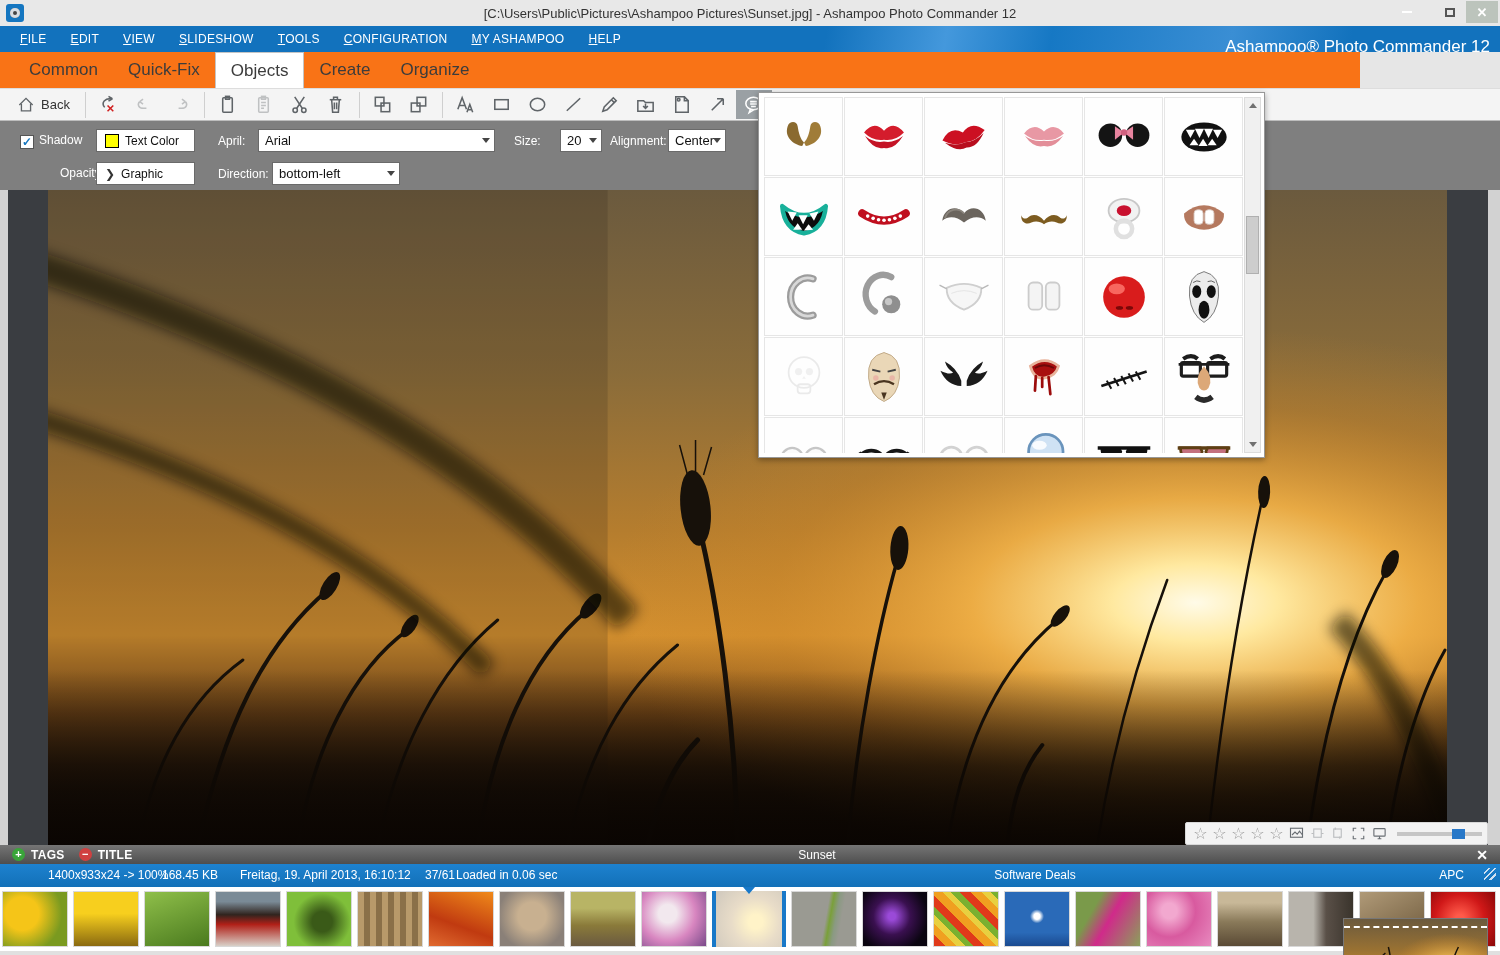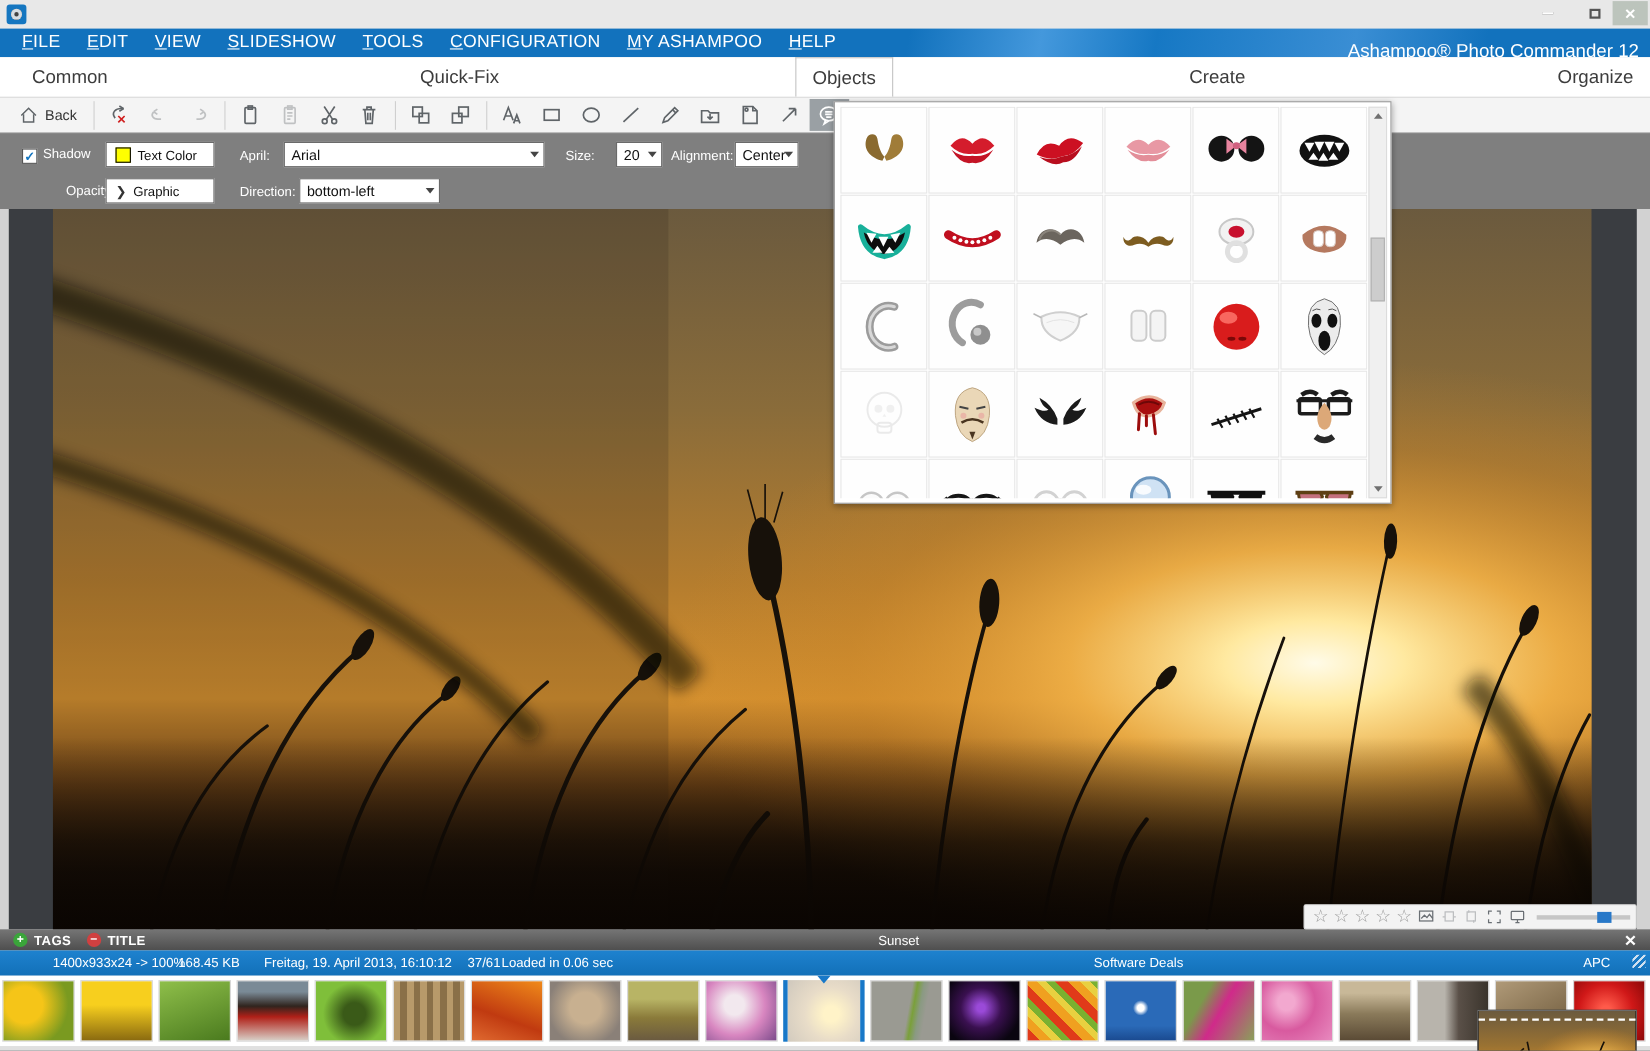--- a/index.html
+++ b/index.html
@@ -15,26 +15,26 @@
   .winbtn { width:32px; height:22px; display:flex; align-items:center; justify-content:center; color:#555; font-size:12px; }
   .winbtn .dash { width:10px; height:2px; background:#555; }
   .winbtn .box { width:10px; height:9px; border:2px solid #555; }
   .winbtn.close { background:#bcc4bc; color:#fff; font-size:13px; font-weight:bold; }
 
   
   .menubar { position:absolute; left:0; top:26px; width:1500px; height:26px;
     background:linear-gradient(100deg,#1272bd 55%,#4498dc 63%,#1678c4 70%,#3a8ed4 82%,#1272bd 90%);
     display:flex; align-items:center; }
   .menu-items { display:flex; gap:24px; padding-left:20px; }
-  .menu-item { display:inline-block; color:#fff; font-size:16px; letter-spacing:.3px; cursor:default; }
+  .menu-item { display:inline-block; color:#fff; font-size:12px; letter-spacing:.3px; cursor:default; }
   .menu-item::first-letter { text-decoration:underline; }
   .brand { position:absolute; right:10px; top:0; height:42px; display:flex; align-items:center; color:#fff; font-size:17px; }
 
   
-  .tabbar { position:absolute; left:0; top:52px; width:1500px; height:36px; background:#ffffff; display:flex; align-items:stretch; padding-left:14px;justify-content:space-between; }
+  .tabbar { position:absolute; left:0; top:52px; width:1360px; height:36px; background:#f97316; display:flex; align-items:stretch; padding-left:14px; }
   .tab { display:flex; align-items:center; padding:0 15px; font-size:17px; color:#3c3c3c; }
   .tab.active { background:#fff; border:1px solid #c4c4c4; border-bottom:none; }
 
   
   .toolbar { position:absolute; left:0; top:88px; width:1500px; height:33px; background:#f4f4f4; border-top:1px solid #ddd; border-bottom:1px solid #bdbdbd; display:flex; align-items:center; padding-left:6px; }
   .tbtn { width:36px; height:29px; display:flex; align-items:center; justify-content:center; }
   .tbtn svg { width:23px; height:23px; stroke:#5f6468; stroke-width:1.6; fill:none; }
   .tbtn.grayed { opacity:.35; }
   .tbtn.active-tool { background:#9aa0a4; }
   .tbtn.active-tool svg { stroke:#fff; }
@@ -108,20 +108,21 @@
 </style>
 </head>
 <body>
 
 <div class="app">
 
   <div class="titlebar">
     <div class="appicon">
         <div class="lens"></div>
       </div>
+    <div class="wtitle">[C:\Users\Public\Pictures\Ashampoo Pictures\Sunset.jpg] - Ashampoo Photo Commander 12</div>
     <div class="winctl">
       <div class="winbtn">
           <div class="dash"></div>
         </div>
       <div class="winbtn">
           <div class="box"></div>
         </div>
       <div class="winbtn close">✕</div>
     </div>
   </div>

